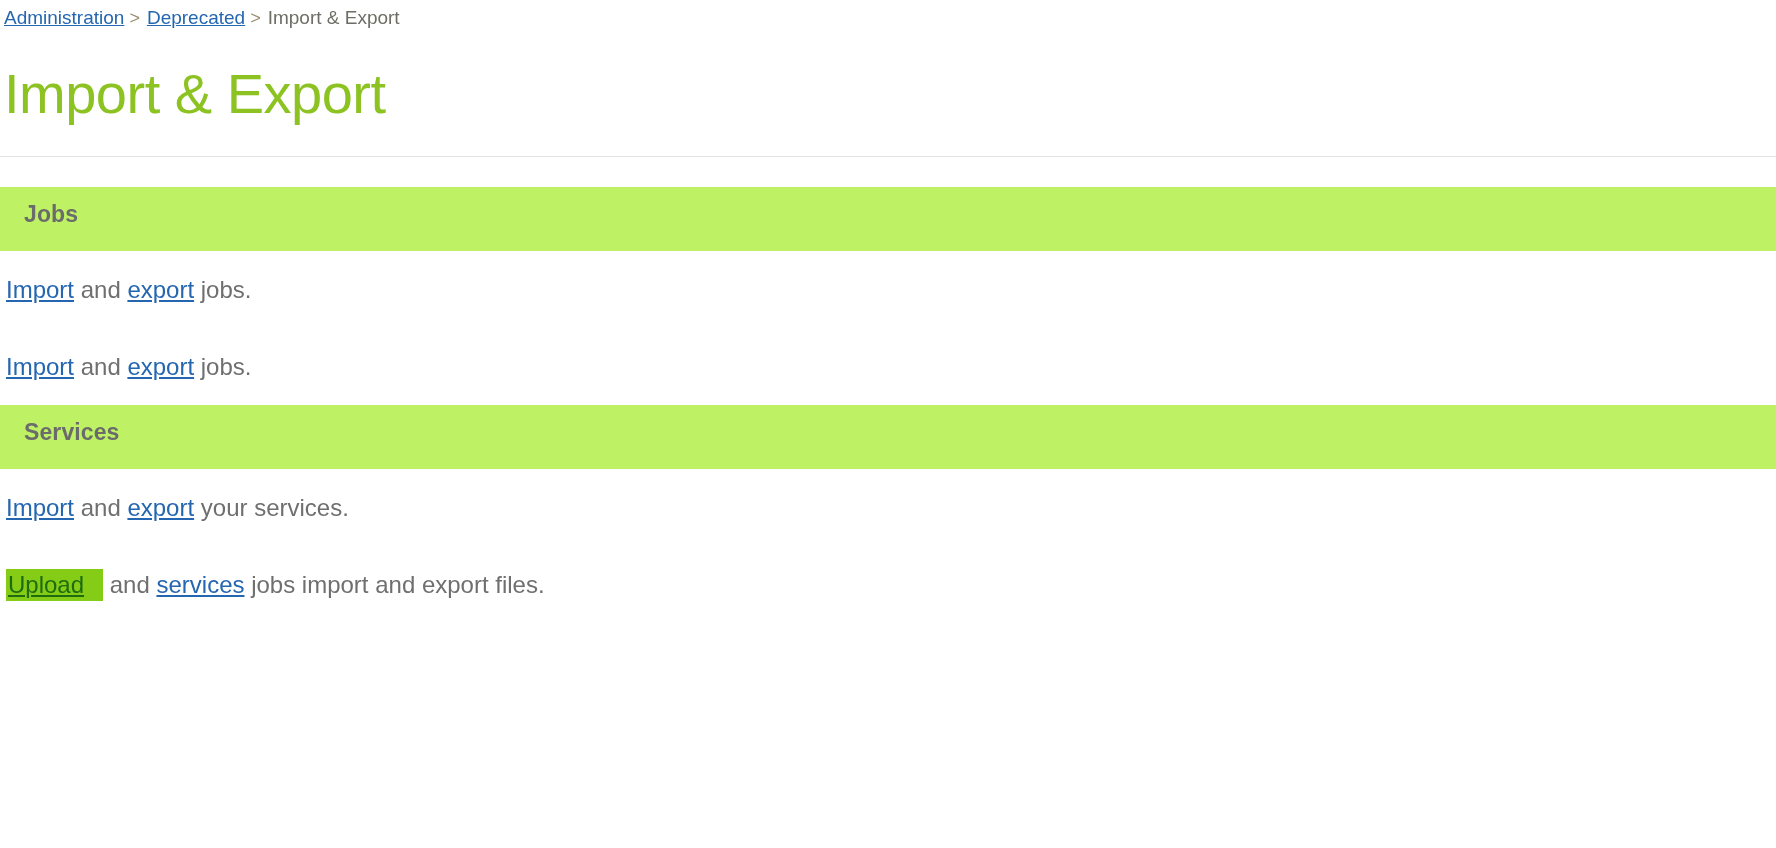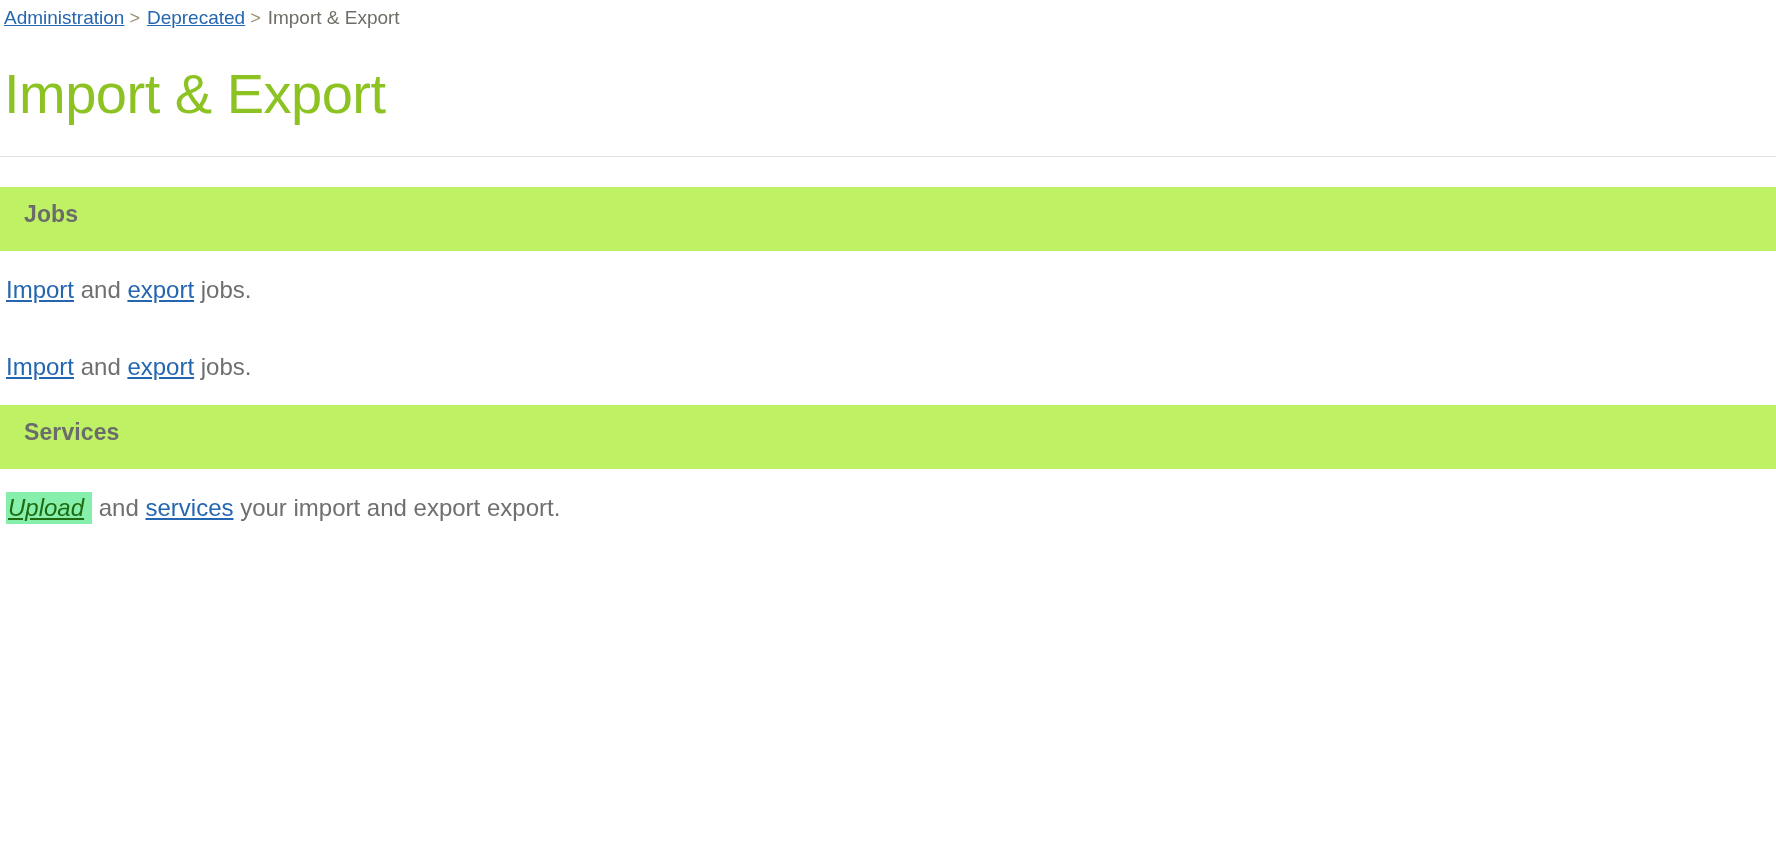--- a/index.html
+++ b/index.html
@@ -80,26 +80,25 @@
     line-height: 26px;
     color: #6f6f6f;
   }
   .section-body a {
     color: #2566b0;
     text-decoration: underline;
   }
 
   
   .hl {
-    background: #86efac;
+    background: #84cc16;
     color: #1f6b10 !important;
     text-decoration: underline;
-    padding: 2px 8px 3px 2px;
+    padding: 2px 19px 3px 2px;
     outline: none;
-    font-style: italic;
   }
 
   .spacer-top { height: 30px; }
 </style>
 </head>
 <body>
 
 <div class="page">
 
   <nav class="breadcrumb">
@@ -120,21 +119,24 @@
   </section>
 
   <section>
     <div class="section-body">
       <a href="#">Import</a><span> and </span><a href="#">export</a><span> jobs.</span>
     </div>
   </section>
 
   <section>
     <div class="section-header">Services</div>
+    <div class="section-body">
+      <a href="#">Import</a><span> and </span><a href="#">export</a><span> your services.</span>
+    </div>
   </section>
 
   <section>
     <div class="section-body">
-      <a href="#" class="hl">Upload</a><span> and </span><a href="#">services</a><span> your import and export export.</span>
+      <a href="#" class="hl">Upload</a><span> and </span><a href="#">services</a><span> jobs import and export files.</span>
     </div>
   </section>
 
 </div>
 
 </body></html>

